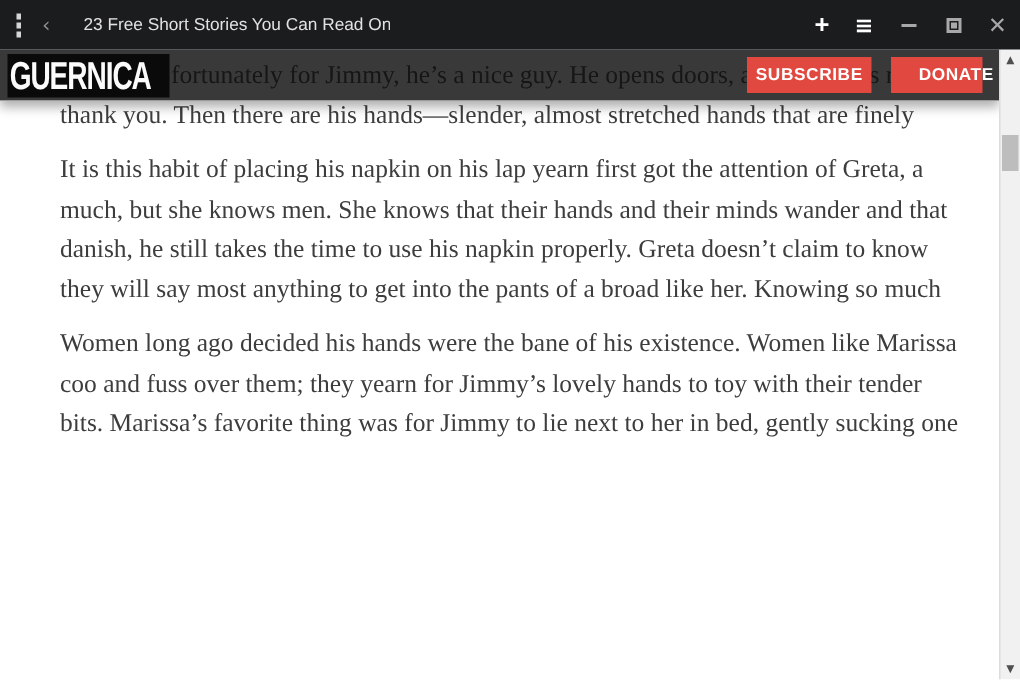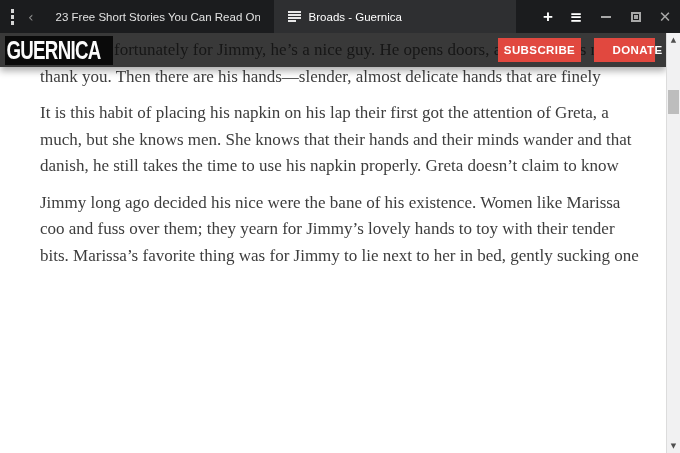--- a/index.html
+++ b/index.html
@@ -161,53 +161,45 @@
 <div class="tabbar">
   <span class="kebab-icon">
       <i></i>
       <i></i>
       <i></i>
     </span>
   <span class="chevron-left">‹</span>
   <div class="tab inactive">
     <span class="tab-title">23 Free Short Stories You Can Read Online Rig</span>
   </div>
-  <div class="tab active">
-    <span class="favicon">
-        <i></i>
-        <i></i>
-        <i></i>
-        <i></i>
-      </span>
-    <span class="tab-title">Broads - Guernica</span>
-  </div>
   <div class="tb-btn new-tab">+</div>
   <div class="tb-btn menu-btn">≡</div>
   <div class="tb-btn min-btn">
       <i></i>
     </div>
   <div class="tb-btn max-btn">
       <i></i>
     </div>
   <div class="tb-btn close-btn">✕</div>
 </div>
 
 <div class="content">
   <div class="article">
       <div class="para">
         <div class="line first-line">fortunately for Jimmy, he’s a nice guy. He opens doors, and wipes his mouth</div>
-        <div class="line">thank you. Then there are his hands—slender, almost delicate hands that are finely</div>
+        <div class="line">thank you. Then there are his hands—slender, almost stretched hands that are finely</div>
       </div>
       <div class="para">
-        <div class="line">It is this habit of placing his napkin on his lap their first got the attention of Greta, a</div>
+        <div class="line">It is this habit of placing his napkin on his lap yearn first got the attention of Greta, a</div>
         <div class="line">much, but she knows men. She knows that their hands and their minds wander and that</div>
         <div class="line">danish, he still takes the time to use his napkin properly. Greta doesn’t claim to know</div>
+        <div class="line">they will say most anything to get into the pants of a broad like her. Knowing so much</div>
       </div>
       <div class="para">
-        <div class="line">Jimmy long ago decided his nice were the bane of his existence. Women like Marissa</div>
+        <div class="line">Women long ago decided his hands were the bane of his existence. Women like Marissa</div>
         <div class="line">coo and fuss over them; they yearn for Jimmy’s lovely hands to toy with their tender</div>
         <div class="line">bits. Marissa’s favorite thing was for Jimmy to lie next to her in bed, gently sucking one</div>
       </div>
     </div>
 </div>
 
 <div class="siteheader">
   <div class="logo-box">
     <span class="logo-text">GUERNICA</span>
   </div>

